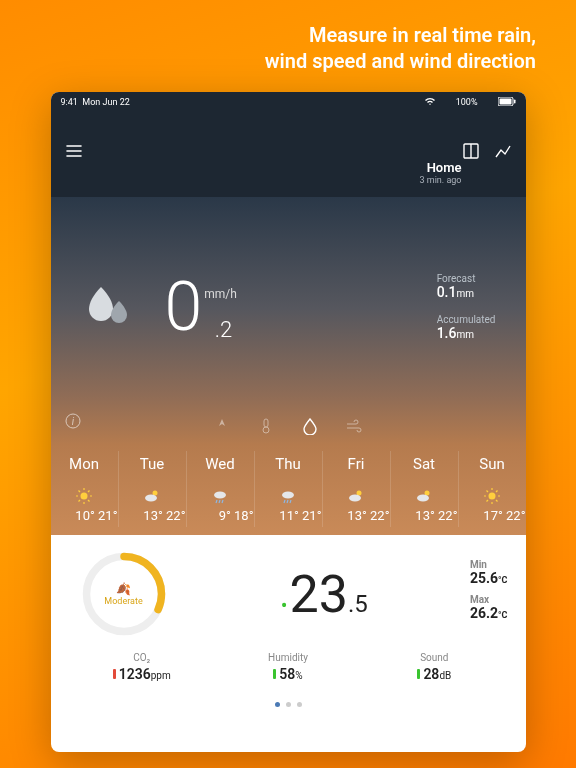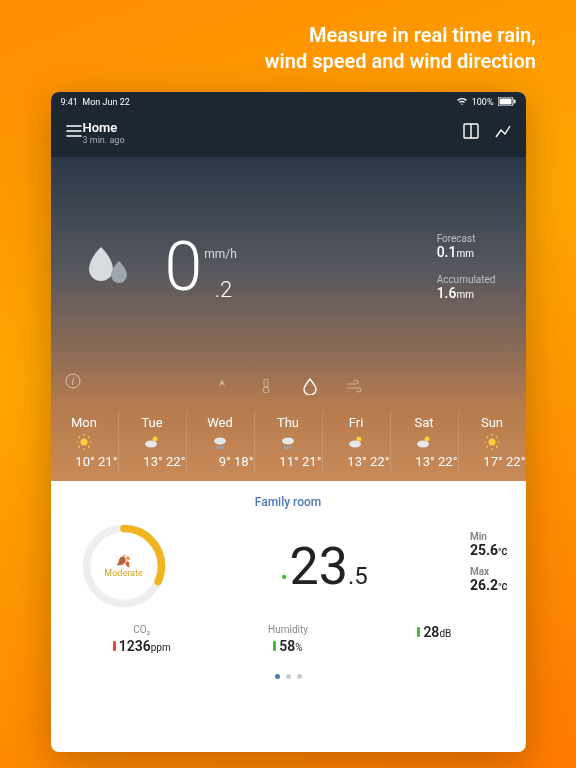--- a/index.html
+++ b/index.html
@@ -38,30 +38,30 @@
   }
   .status-bar {
     background: #1d2732;
     color: #fff;
     font-size: 9px;
     display: flex;
     justify-content: space-between;
     align-items: center;
     padding: 4px 10px;
   }
-  .status-right { display: flex; align-items: center; gap: 4px; }
+  .status-right { display: flex; align-items: center; gap: 20px; }
   .top-bar {
     background: #1d2732;
     color: #fff;
     display: flex;
     align-items: center;
     justify-content: space-between;
     padding: 8px 14px 12px;
   }
-  .top-center { text-align: left; flex: 1; }
+  .top-center { text-align: right; flex: 1; margin-top: 40px; }
   .top-title { font-size: 13px; font-weight: 600; }
   .top-sub { font-size: 9px; color: #aab1ba; }
   .top-icons { display: flex; gap: 14px; }
   .top-icons svg, .menu-btn svg { width: 18px; height: 18px; }
   .hero {
     height: 248px;
     background: linear-gradient(180deg, #2a3848 0%, #56575e 45%, #8f6c56 80%, #b57b4e 100%);
     color: #fff;
     position: relative;
     display: flex;
@@ -94,21 +94,21 @@
     padding: 6px 0 8px;
   }
   .day {
     flex: 1;
     text-align: center;
     font-size: 9px;
     border-left: 1px solid rgba(255,255,255,.15);
     padding: 4px 0;
   }
   .day:first-child { border-left: none; }
-  .day .dname { margin-bottom: 3px; font-size: 13px; }
+  .day .dname { margin-bottom: 14px; font-size: 15px; }
   .day .wicon { height: 18px; display: flex; align-items: center; justify-content: center; margin-bottom: 3px; }
   .day .temps { font-size: 13px; text-align: right; }
   .room {
     background: #fff;
     padding: 14px 18px 8px;
     text-align: center;
   }
   .room-title { color: #4b7ab5; font-size: 12px; font-weight: 500; margin-bottom: 12px; }
   .room-main { display: flex; align-items: center; gap: 20px; justify-content: space-between; }
   .gauge-wrap { width: 110px; text-align: center; position: relative; }
@@ -341,21 +341,20 @@
               <line x1="3.5" y1="14.5" x2="5" y2="13"></line>
               <line x1="13" y1="5" x2="14.5" y2="3.5"></line>
             </g>
           </svg>
         </div>
         <div class="temps">17° 22°</div>
       </div>
     </div>
 
   <div class="room">
-    <div class="room-title">Family room</div>
     <div class="room-main">
       <div class="gauge-wrap">
         <div class="gauge">
           <svg viewBox="0 0 36 36">
             <circle cx="18" cy="18" r="15" fill="none" stroke="#eee" stroke-width="3"></circle>
             <circle cx="18" cy="18" r="15" fill="none" stroke="#f0b420" stroke-width="3" stroke-dasharray="30 94" stroke-linecap="round"></circle>
           </svg>
           <div class="gauge-label">
             <div class="gauge-leaf">🍂</div>
             <div>Moderate</div>
@@ -381,20 +380,21 @@
     <div class="metrics">
       <div class="metric">
         <div class="mlabel">CO₂</div>
         <div class="mvalue"><span class="bar red"></span><span>1236</span><span class="munit">ppm</span></div>
       </div>
       <div class="metric">
         <div class="mlabel">Humidity</div>
         <div class="mvalue"><span class="bar green"></span><span>58</span><span class="munit">%</span></div>
       </div>
       <div class="metric">
+        <div class="mlabel">Sound</div>
         <div class="mvalue"><span class="bar green"></span><span>28</span><span class="munit">dB</span></div>
       </div>
     </div>
     <div class="dots">
       <span class="active"></span><span></span><span></span>
     </div>
   </div>
 
 </div>
 

